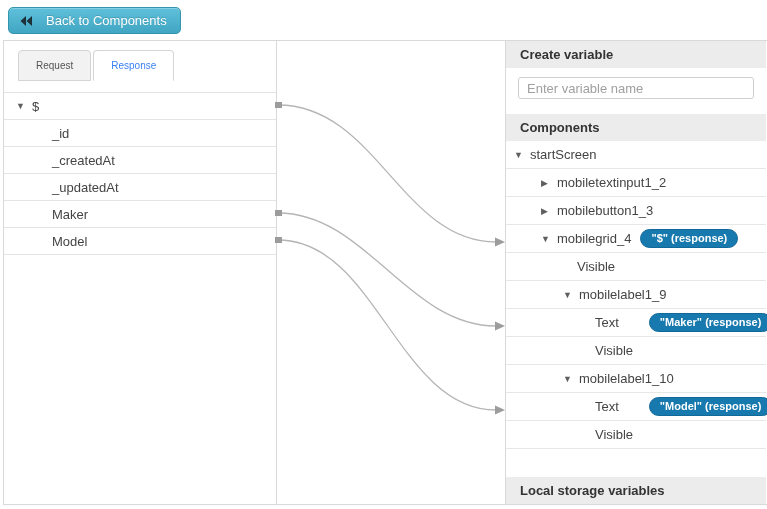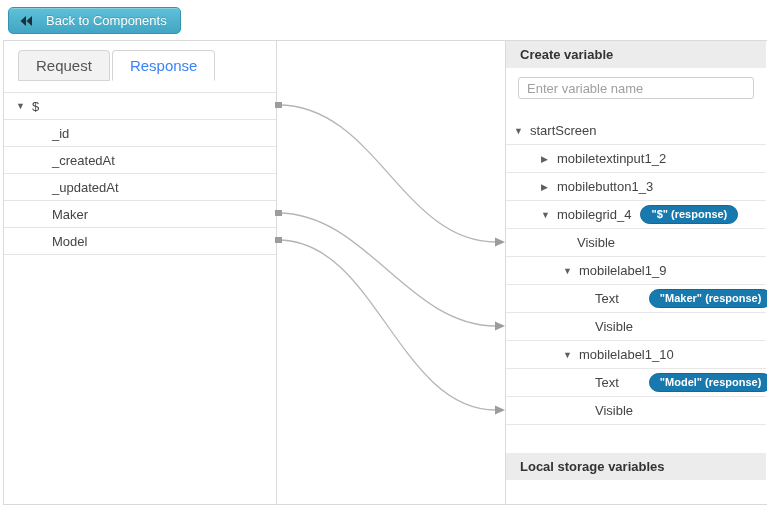--- a/index.html
+++ b/index.html
@@ -23,21 +23,21 @@
   .container {
     position:absolute; left:3px; top:40px; width:764px; height:465px;
     border-top:1px solid #d9d9d9; border-left:1px solid #d9d9d9; border-bottom:1px solid #d9d9d9;
     display:flex;
   }
 
   
   .left-panel { width:273px; border-right:1px solid #d9d9d9; background:#fff; }
   .tabs { display:flex; gap:2px; padding:9px 0 0 14px; height:51px; }
   .tab {
-    height:31px; line-height:30px; padding:0 17px; font-size:15px; color:#555;
+    height:31px; line-height:30px; padding:0 17px; font-size:10px; color:#555;
     border:1px solid #d4d4d4; border-radius:4px 4px 0 0; background:#f2f2f2;
     cursor:pointer; position:relative;
   }
   .tab.active { background:#fff; border-bottom-color:#fff; color:#3b82f6; z-index:2; }
   .ltree { border-top:1px solid #e4e4e4; }
   .lrow {
     height:27px; display:flex; align-items:center;
     border-bottom:1px solid #e4e4e4; cursor:pointer; background:#fff;
   }
   .lrow .caret { width:16px; margin-left:12px; font-size:9px; color:#5f5f5f; }
@@ -146,20 +146,21 @@
     </svg>
 
     <div class="right-panel">
 
       <div class="section-header">Create variable</div>
 
       <div class="input-area">
         <input class="var-input" type="text" placeholder="Enter variable name" style="">
       </div>
 
+      <div class="section-header">Components</div>
 
       <div class="rtree">
         <div class="rrow ind1">
           <span class="caret">▼</span>
           <span>startScreen</span>
         </div>
         <div class="rrow ind2">
           <span class="caret">▶</span>
           <span>mobiletextinput1_2</span>
         </div>

